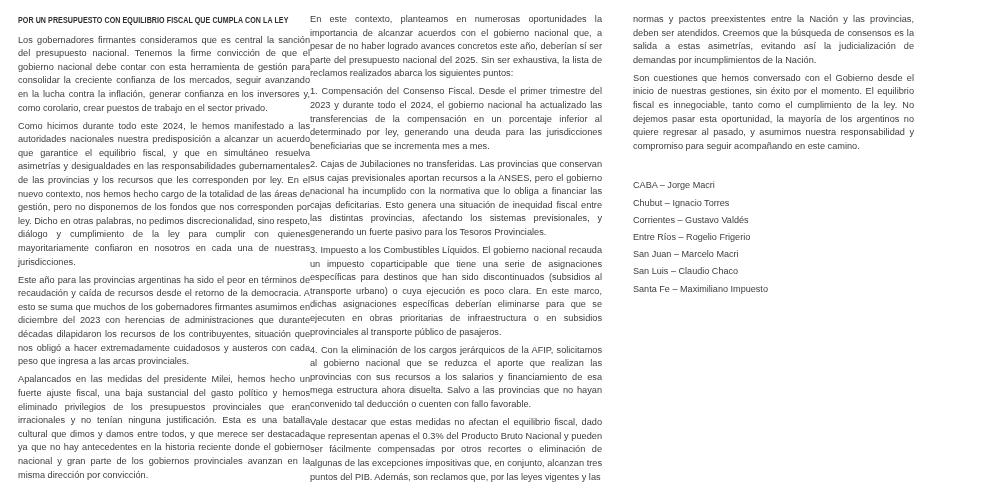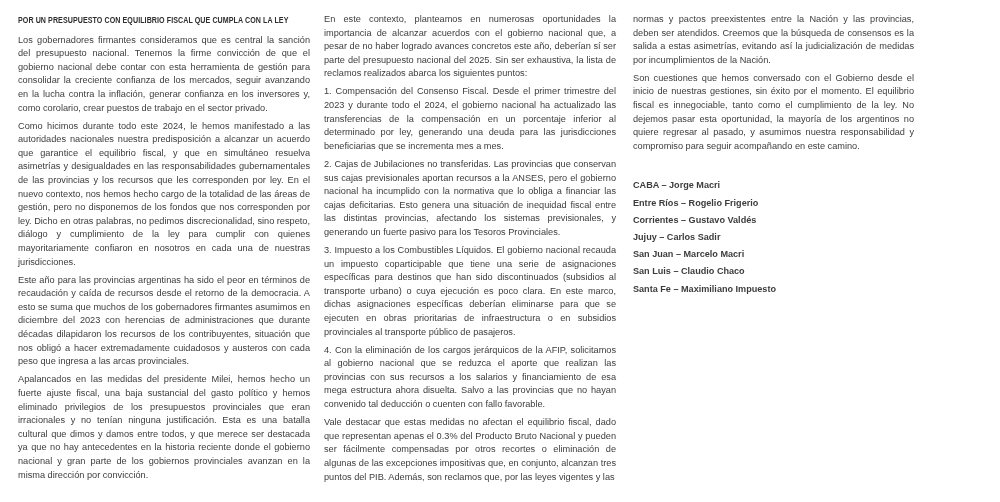--- a/index.html
+++ b/index.html
@@ -25,21 +25,21 @@
     top: 13px;
     font-size: 9.2px;
     line-height: 13.6px;
     text-align: justify;
     color: #3c3c3c;
   }
   .col p {
     margin: 0 0 4.5px 0;
   }
   #col-left   { left: 18px;  width: 292px; }
-  #col-middle { left: 324px; width: 292px; }
+  #col-middle { left: 310px; width: 292px; }
   #col-right  { left: 633px; width: 281px; }
 
   .doc-title {
     font-weight: bold;
     font-size: 9.6px;
     color: #2e2e2e;
     white-space: nowrap;
     display: inline-block;
     transform: scaleX(0.74);
     transform-origin: 0 50%;
@@ -49,21 +49,20 @@
   }
   .signatories {
     margin-top: 27px;
     text-align: left;
   }
   .signatories p {
     margin: 0 0 7.2px 0;
     font-size: 9.1px;
     line-height: 10px;
     text-align: left;
-    font-weight: bold;
   }
 </style>
 </head>
 <body>
 
 <div class="doc">
 
   <div class="col" id="col-left">
     <p class="doc-title">POR UN PRESUPUESTO CON EQUILIBRIO FISCAL QUE CUMPLA CON LA LEY</p>
     <p>Los gobernadores firmantes consideramos que es central la sanción del presupuesto nacional. Tenemos la firme convicción de que el gobierno nacional debe contar con esta herramienta de gestión para consolidar la creciente confianza de los mercados, seguir avanzando en la lucha contra la inflación, generar confianza en los inversores y, como corolario, crear puestos de trabajo en el sector privado.</p>
@@ -75,27 +74,27 @@
   <div class="col" id="col-middle">
     <p>En este contexto, planteamos en numerosas oportunidades la importancia de alcanzar acuerdos con el gobierno nacional que, a pesar de no haber logrado avances concretos este año, deberían sí ser parte del presupuesto nacional del 2025. Sin ser exhaustiva, la lista de reclamos realizados abarca los siguientes puntos:</p>
     <p>1. Compensación del Consenso Fiscal. Desde el primer trimestre del 2023 y durante todo el 2024, el gobierno nacional ha actualizado las transferencias de la compensación en un porcentaje inferior al determinado por ley, generando una deuda para las jurisdicciones beneficiarias que se incrementa mes a mes.</p>
     <p>2. Cajas de Jubilaciones no transferidas. Las provincias que conservan sus cajas previsionales aportan recursos a la ANSES, pero el gobierno nacional ha incumplido con la normativa que lo obliga a financiar las cajas deficitarias. Esto genera una situación de inequidad fiscal entre las distintas provincias, afectando los sistemas previsionales, y generando un fuerte pasivo para los Tesoros Provinciales.</p>
     <p>3. Impuesto a los Combustibles Líquidos. El gobierno nacional recauda un impuesto coparticipable que tiene una serie de asignaciones específicas para destinos que han sido discontinuados (subsidios al transporte urbano) o cuya ejecución es poco clara. En este marco, dichas asignaciones específicas deberían eliminarse para que se ejecuten en obras prioritarias de infraestructura o en subsidios provinciales al transporte público de pasajeros.</p>
     <p>4. Con la eliminación de los cargos jerárquicos de la AFIP, solicitamos al gobierno nacional que se reduzca el aporte que realizan las provincias con sus recursos a los salarios y financiamiento de esa mega estructura ahora disuelta. Salvo a las provincias que no hayan convenido tal deducción o cuenten con fallo favorable.</p>
     <p>Vale destacar que estas medidas no afectan el equilibrio fiscal, dado que representan apenas el 0.3% del Producto Bruto Nacional y pueden ser fácilmente compensadas por otros recortes o eliminación de algunas de las excepciones impositivas que, en conjunto, alcanzan tres puntos del PIB. Además, son reclamos que, por las leyes vigentes y las</p>
   </div>
 
   <div class="col" id="col-right">
-    <p>normas y pactos preexistentes entre la Nación y las provincias, deben ser atendidos. Creemos que la búsqueda de consensos es la salida a estas asimetrías, evitando así la judicialización de medidas por incumplimientos de la Nación.</p>
+    <p>normas y pactos preexistentes entre la Nación y las provincias, deben ser atendidos. Creemos que la búsqueda de consensos es la salida a estas asimetrías, evitando así la judicialización de demandas por incumplimientos de la Nación.</p>
     <p>Son cuestiones que hemos conversado con el Gobierno desde el inicio de nuestras gestiones, sin éxito por el momento. El equilibrio fiscal es innegociable, tanto como el cumplimiento de la ley. No dejemos pasar esta oportunidad, la mayoría de los argentinos no quiere regresar al pasado, y asumimos nuestra responsabilidad y compromiso para seguir acompañando en este camino.</p>
 
     <div class="signatories">
       <p>CABA – Jorge Macri</p>
+      <p>Chubut – Ignacio Torres</p>
+      <p>Corrientes – Gustavo Valdés</p>
       <p>Entre Ríos – Rogelio Frigerio</p>
-      <p>Corrientes – Gustavo Valdés</p>
-      <p>Jujuy – Carlos Sadir</p>
       <p>San Juan – Marcelo Macri</p>
       <p>San Luis – Claudio Chaco</p>
       <p>Santa Fe – Maximiliano Impuesto</p>
     </div>
   </div>
 
 </div>
 
 </body></html>

